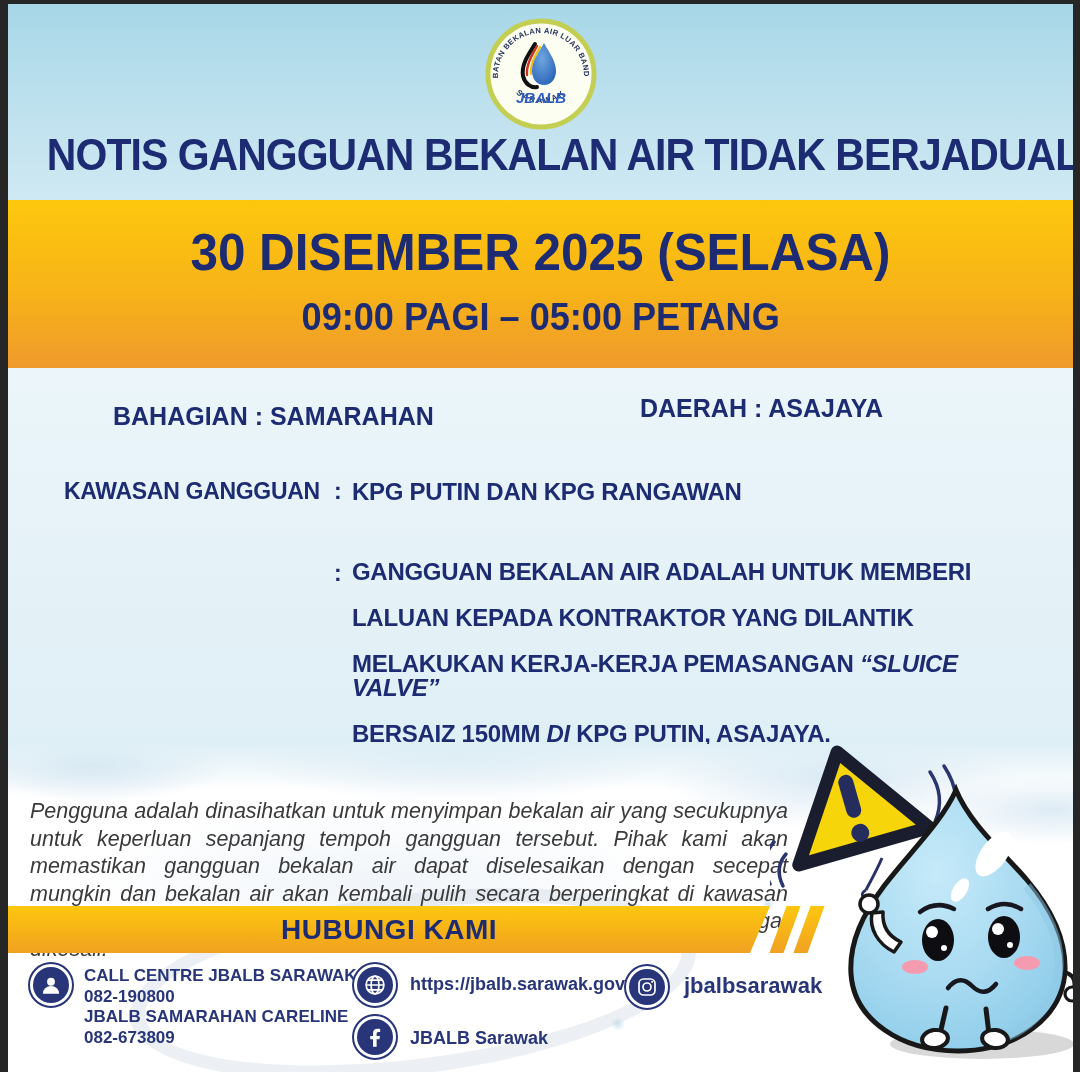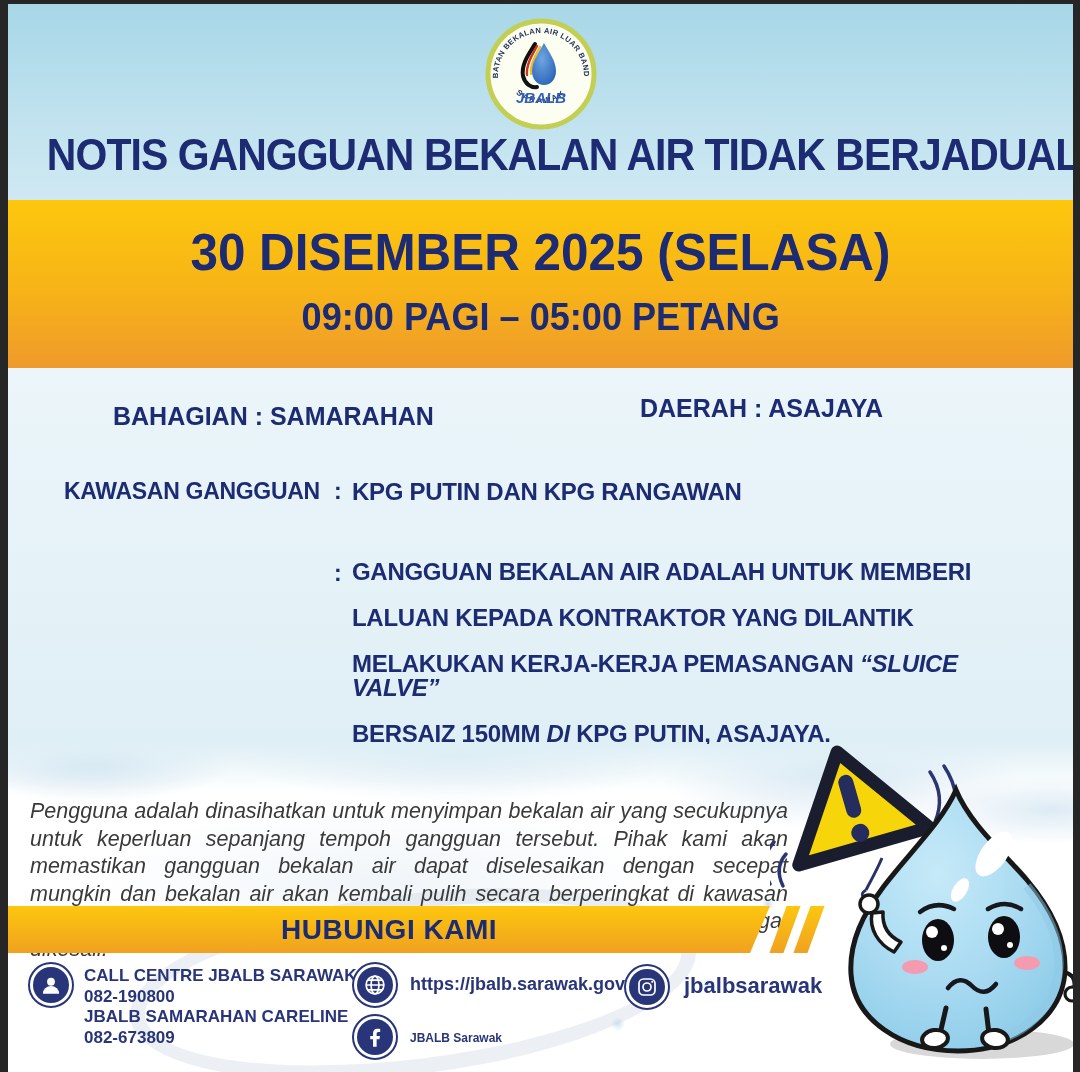--- a/index.html
+++ b/index.html
@@ -75,21 +75,21 @@
          background:#fff;box-sizing:border-box;display:flex;align-items:center;justify-content:center;}
   .cicon .inner{width:36px;height:36px;border-radius:50%;background:#283579;
                 display:flex;align-items:center;justify-content:center;}
   .ic-person{left:20px;top:218px;}
   .ic-globe{left:344px;top:218px;}
   .ic-fb{left:344px;top:270px;}
   .ic-ig{left:616px;top:220px;}
   .ctext{position:absolute;color:#283579;font-weight:bold;font-size:17px;line-height:20.5px;white-space:nowrap;}
   .t-call{left:76px;top:222px;}
   .t-url{left:402px;top:230px;font-size:18px;}
-  .t-fb{left:402px;top:284px;font-size:12px;text-align:right;}
+  .t-fb{left:402px;top:284px;font-size:18px;text-align:right;}
   .t-ig{left:676px;top:232px;font-size:22px;}
 
   .mascot-wrap{position:absolute;left:762px;top:734px;width:312px;height:336px;}
 </style>
 </head>
 <body>
 
 <div class="poster">
  <div class="canvas">
 

